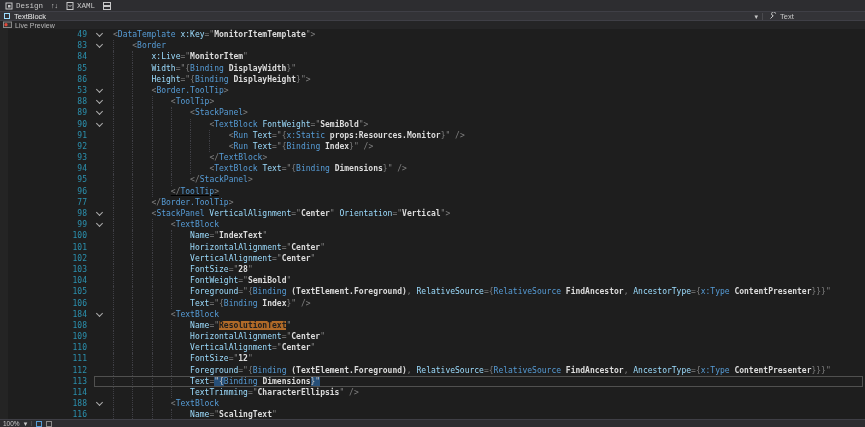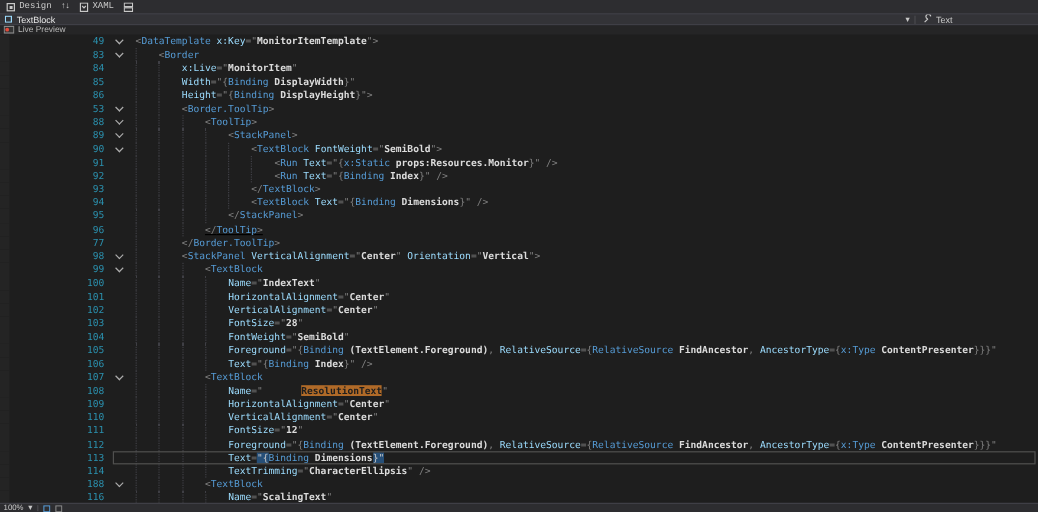--- a/index.html
+++ b/index.html
@@ -32,21 +32,21 @@
   .guide { position:absolute; top:0; bottom:0; width:0; border-left:1px dotted #3F3F45; }
   .cur::after { content:""; position:absolute; left:94px; right:2px; top:0; bottom:0;
                 border:1px solid #50504F; pointer-events:none; }
 
   .tk-d { color:#808080; }
   .tk-e { color:#569CD6; }
   .tk-a { color:#9CDCFE; }
   .tk-k { color:#569CD6; }
   .tk-p { color:#9CDCFE; }
   .tk-v { color:#DCDCDC; font-weight:bold; }
-  .tk-hl { background:#B06A28; color:#1E1E1E; font-weight:bold;margin-left:32px; }
+  .tk-hl { background:#B06A28; color:#1E1E1E; font-weight:bold; }
   .tk-sb { background:#264F78; color:#C8C8C8; }
 
   #statusbar { position:absolute; left:0; right:0; bottom:0; height:8px; background:#2D2D30;
                border-top:1px solid #3F3F46; display:flex; align-items:center; gap:4px;
                padding:0 3px; font-size:6.5px; color:#C8C8C8; z-index:5; }
   #statusbar .sdiv { width:1px; height:5px; background:#4A4A4E; }
   svg { display:block; }
 </style>
 </head>
 <body>
@@ -123,21 +123,21 @@
       <div class="line"><i class="guide" style="left: 113px;"></i><i class="guide" style="left: 132.28px;"></i><span class="bpm"></span><span class="lnum">77</span><span class="foldm"></span><span class="codetxt" style="padding-left: 43.56px;"><span class="tk-d">&lt;/</span><span class="tk-e">Border.ToolTip</span><span class="tk-d">&gt;</span></span></div>
       <div class="line"><i class="guide" style="left: 113px;"></i><i class="guide" style="left: 132.28px;"></i><span class="bpm"></span><span class="lnum">98</span><span class="foldm"><span class="chevbox"></span></span><span class="codetxt" style="padding-left: 43.56px;"><span class="tk-d">&lt;</span><span class="tk-e">StackPanel </span><span class="tk-a">VerticalAlignment</span><span class="tk-d">="</span><span class="tk-v">Center</span><span class="tk-d">" </span><span class="tk-a">Orientation</span><span class="tk-d">="</span><span class="tk-v">Vertical</span><span class="tk-d">"&gt;</span></span></div>
       <div class="line"><i class="guide" style="left: 113px;"></i><i class="guide" style="left: 132.28px;"></i><i class="guide" style="left: 151.56px;"></i><span class="bpm"></span><span class="lnum">99</span><span class="foldm"><span class="chevbox"></span></span><span class="codetxt" style="padding-left: 62.84px;"><span class="tk-d">&lt;</span><span class="tk-e">TextBlock</span></span></div>
       <div class="line"><i class="guide" style="left: 113px;"></i><i class="guide" style="left: 132.28px;"></i><i class="guide" style="left: 151.56px;"></i><i class="guide" style="left: 170.84px;"></i><span class="bpm"></span><span class="lnum">100</span><span class="foldm"></span><span class="codetxt" style="padding-left: 82.12px;"><span class="tk-a">Name</span><span class="tk-d">="</span><span class="tk-v">IndexText</span><span class="tk-d">"</span></span></div>
       <div class="line"><i class="guide" style="left: 113px;"></i><i class="guide" style="left: 132.28px;"></i><i class="guide" style="left: 151.56px;"></i><i class="guide" style="left: 170.84px;"></i><span class="bpm"></span><span class="lnum">101</span><span class="foldm"></span><span class="codetxt" style="padding-left: 82.12px;"><span class="tk-a">HorizontalAlignment</span><span class="tk-d">="</span><span class="tk-v">Center</span><span class="tk-d">"</span></span></div>
       <div class="line"><i class="guide" style="left: 113px;"></i><i class="guide" style="left: 132.28px;"></i><i class="guide" style="left: 151.56px;"></i><i class="guide" style="left: 170.84px;"></i><span class="bpm"></span><span class="lnum">102</span><span class="foldm"></span><span class="codetxt" style="padding-left: 82.12px;"><span class="tk-a">VerticalAlignment</span><span class="tk-d">="</span><span class="tk-v">Center</span><span class="tk-d">"</span></span></div>
       <div class="line"><i class="guide" style="left: 113px;"></i><i class="guide" style="left: 132.28px;"></i><i class="guide" style="left: 151.56px;"></i><i class="guide" style="left: 170.84px;"></i><span class="bpm"></span><span class="lnum">103</span><span class="foldm"></span><span class="codetxt" style="padding-left: 82.12px;"><span class="tk-a">FontSize</span><span class="tk-d">="</span><span class="tk-v">28</span><span class="tk-d">"</span></span></div>
       <div class="line"><i class="guide" style="left: 113px;"></i><i class="guide" style="left: 132.28px;"></i><i class="guide" style="left: 151.56px;"></i><i class="guide" style="left: 170.84px;"></i><span class="bpm"></span><span class="lnum">104</span><span class="foldm"></span><span class="codetxt" style="padding-left: 82.12px;"><span class="tk-a">FontWeight</span><span class="tk-d">="</span><span class="tk-v">SemiBold</span><span class="tk-d">"</span></span></div>
       <div class="line"><i class="guide" style="left: 113px;"></i><i class="guide" style="left: 132.28px;"></i><i class="guide" style="left: 151.56px;"></i><i class="guide" style="left: 170.84px;"></i><span class="bpm"></span><span class="lnum">105</span><span class="foldm"></span><span class="codetxt" style="padding-left: 82.12px;"><span class="tk-a">Foreground</span><span class="tk-d">="{</span><span class="tk-k">Binding </span><span class="tk-v">(TextElement.Foreground)</span><span class="tk-d">, </span><span class="tk-p">RelativeSource</span><span class="tk-d">={</span><span class="tk-k">RelativeSource </span><span class="tk-v">FindAncestor</span><span class="tk-d">, </span><span class="tk-p">AncestorType</span><span class="tk-d">={</span><span class="tk-k">x:Type </span><span class="tk-v">ContentPresenter</span><span class="tk-d">}}}"</span></span></div>
       <div class="line"><i class="guide" style="left: 113px;"></i><i class="guide" style="left: 132.28px;"></i><i class="guide" style="left: 151.56px;"></i><i class="guide" style="left: 170.84px;"></i><span class="bpm"></span><span class="lnum">106</span><span class="foldm"></span><span class="codetxt" style="padding-left: 82.12px;"><span class="tk-a">Text</span><span class="tk-d">="{</span><span class="tk-k">Binding </span><span class="tk-v">Index</span><span class="tk-d">}" /&gt;</span></span></div>
-      <div class="line"><i class="guide" style="left: 113px;"></i><i class="guide" style="left: 132.28px;"></i><i class="guide" style="left: 151.56px;"></i><span class="bpm"></span><span class="lnum">107</span><span class="foldm"><span class="chevbox"></span></span><span class="codetxt" style="padding-left: 62.84px;"><span class="tk-d">&lt;</span><span class="tk-e">TextBlock</span></span></div>
+      <div class="line"><i class="guide" style="left: 113px;"></i><i class="guide" style="left: 132.28px;"></i><i class="guide" style="left: 151.56px;"></i><span class="bpm"></span><span class="lnum">184</span><span class="foldm"><span class="chevbox"></span></span><span class="codetxt" style="padding-left: 62.84px;"><span class="tk-d">&lt;</span><span class="tk-e">TextBlock</span></span></div>
       <div class="line"><i class="guide" style="left: 113px;"></i><i class="guide" style="left: 132.28px;"></i><i class="guide" style="left: 151.56px;"></i><i class="guide" style="left: 170.84px;"></i><span class="bpm"></span><span class="lnum">108</span><span class="foldm"></span><span class="codetxt" style="padding-left: 82.12px;"><span class="tk-a">Name</span><span class="tk-d">="</span><span class="tk-hl">ResolutionText</span><span class="tk-d">"</span></span></div>
       <div class="line"><i class="guide" style="left: 113px;"></i><i class="guide" style="left: 132.28px;"></i><i class="guide" style="left: 151.56px;"></i><i class="guide" style="left: 170.84px;"></i><span class="bpm"></span><span class="lnum">109</span><span class="foldm"></span><span class="codetxt" style="padding-left: 82.12px;"><span class="tk-a">HorizontalAlignment</span><span class="tk-d">="</span><span class="tk-v">Center</span><span class="tk-d">"</span></span></div>
       <div class="line"><i class="guide" style="left: 113px;"></i><i class="guide" style="left: 132.28px;"></i><i class="guide" style="left: 151.56px;"></i><i class="guide" style="left: 170.84px;"></i><span class="bpm"></span><span class="lnum">110</span><span class="foldm"></span><span class="codetxt" style="padding-left: 82.12px;"><span class="tk-a">VerticalAlignment</span><span class="tk-d">="</span><span class="tk-v">Center</span><span class="tk-d">"</span></span></div>
       <div class="line"><i class="guide" style="left: 113px;"></i><i class="guide" style="left: 132.28px;"></i><i class="guide" style="left: 151.56px;"></i><i class="guide" style="left: 170.84px;"></i><span class="bpm"></span><span class="lnum">111</span><span class="foldm"></span><span class="codetxt" style="padding-left: 82.12px;"><span class="tk-a">FontSize</span><span class="tk-d">="</span><span class="tk-v">12</span><span class="tk-d">"</span></span></div>
       <div class="line"><i class="guide" style="left: 113px;"></i><i class="guide" style="left: 132.28px;"></i><i class="guide" style="left: 151.56px;"></i><i class="guide" style="left: 170.84px;"></i><span class="bpm"></span><span class="lnum">112</span><span class="foldm"></span><span class="codetxt" style="padding-left: 82.12px;"><span class="tk-a">Foreground</span><span class="tk-d">="{</span><span class="tk-k">Binding </span><span class="tk-v">(TextElement.Foreground)</span><span class="tk-d">, </span><span class="tk-p">RelativeSource</span><span class="tk-d">={</span><span class="tk-k">RelativeSource </span><span class="tk-v">FindAncestor</span><span class="tk-d">, </span><span class="tk-p">AncestorType</span><span class="tk-d">={</span><span class="tk-k">x:Type </span><span class="tk-v">ContentPresenter</span><span class="tk-d">}}}"</span></span></div>
       <div class="line cur"><i class="guide" style="left: 113px;"></i><i class="guide" style="left: 132.28px;"></i><i class="guide" style="left: 151.56px;"></i><i class="guide" style="left: 170.84px;"></i><span class="bpm"></span><span class="lnum">113</span><span class="foldm"></span><span class="codetxt" style="padding-left: 82.12px;"><span class="tk-a">Text</span><span class="tk-d">=</span><span class="tk-sb">"{</span><span class="tk-k">Binding </span><span class="tk-v">Dimensions</span><span class="tk-sb">}"</span></span></div>
       <div class="line"><i class="guide" style="left: 113px;"></i><i class="guide" style="left: 132.28px;"></i><i class="guide" style="left: 151.56px;"></i><i class="guide" style="left: 170.84px;"></i><span class="bpm"></span><span class="lnum">114</span><span class="foldm"></span><span class="codetxt" style="padding-left: 82.12px;"><span class="tk-a">TextTrimming</span><span class="tk-d">="</span><span class="tk-v">CharacterEllipsis</span><span class="tk-d">" /&gt;</span></span></div>
       <div class="line"><i class="guide" style="left: 113px;"></i><i class="guide" style="left: 132.28px;"></i><i class="guide" style="left: 151.56px;"></i><span class="bpm"></span><span class="lnum">188</span><span class="foldm"><span class="chevbox"></span></span><span class="codetxt" style="padding-left: 62.84px;"><span class="tk-d">&lt;</span><span class="tk-e">TextBlock</span></span></div>
       <div class="line"><i class="guide" style="left: 113px;"></i><i class="guide" style="left: 132.28px;"></i><i class="guide" style="left: 151.56px;"></i><i class="guide" style="left: 170.84px;"></i><span class="bpm"></span><span class="lnum">116</span><span class="foldm"></span><span class="codetxt" style="padding-left: 82.12px;"><span class="tk-a">Name</span><span class="tk-d">="</span><span class="tk-v">ScalingText</span><span class="tk-d">"</span></span></div>
     </div>

